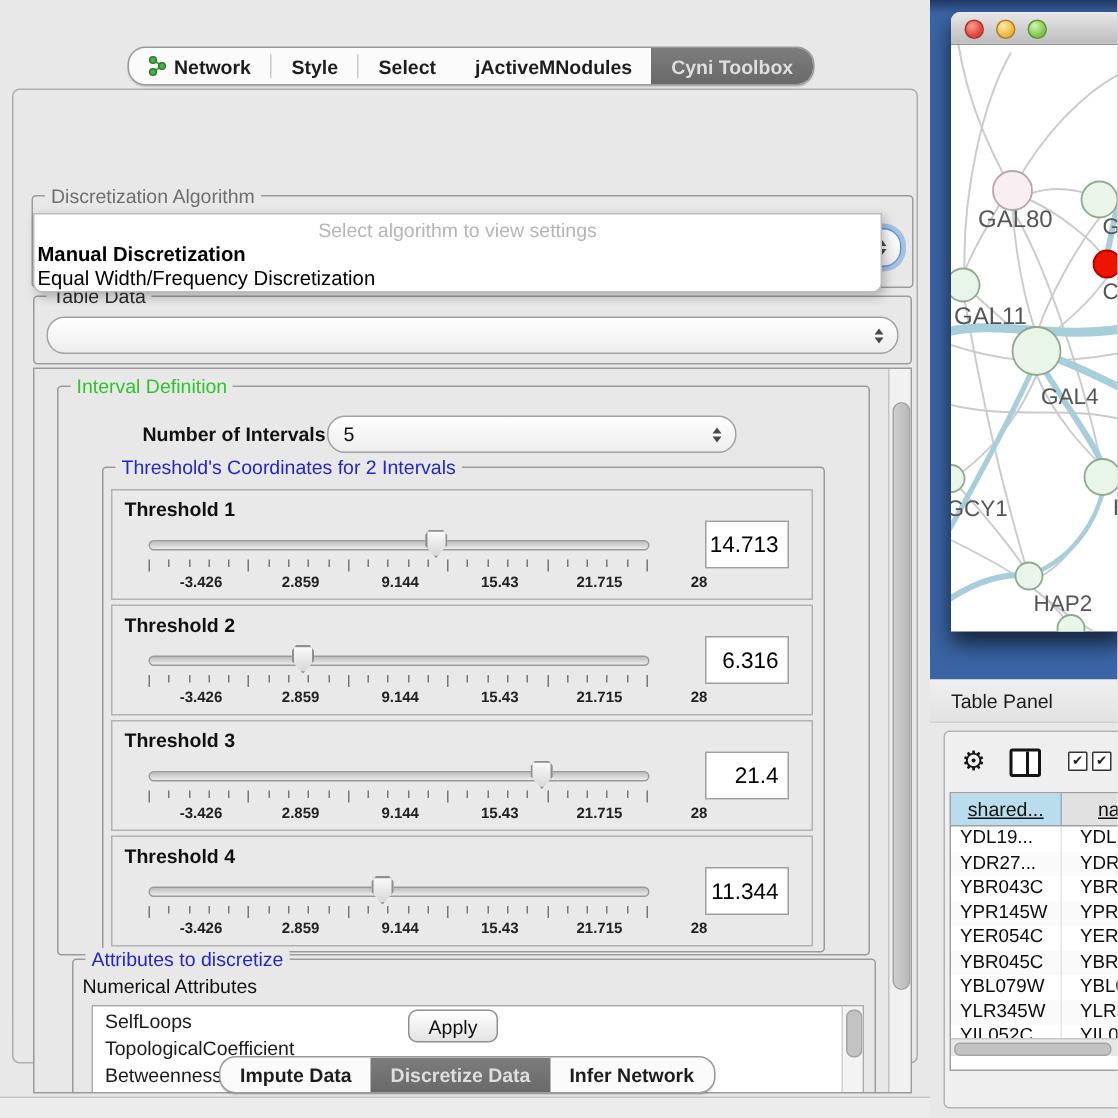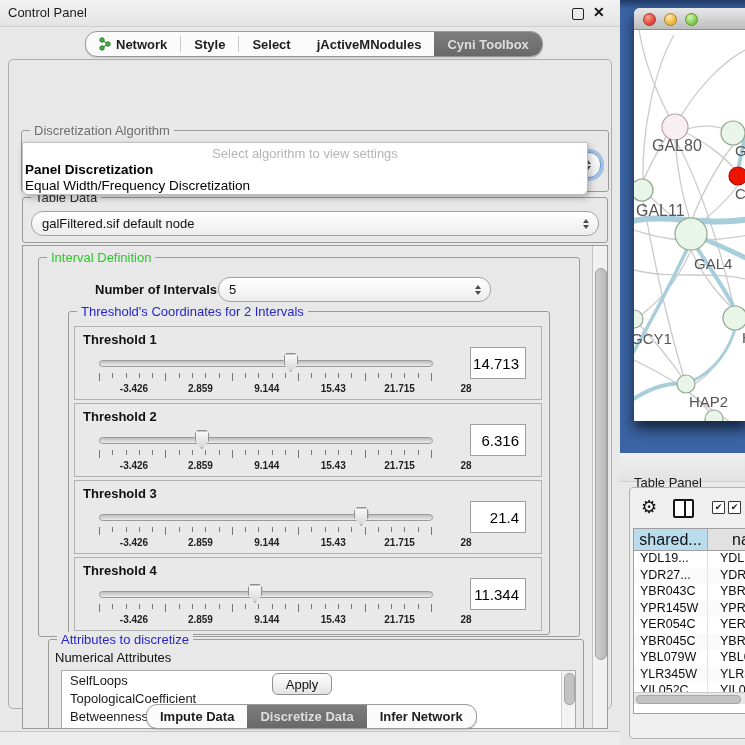--- a/index.html
+++ b/index.html
@@ -112,56 +112,51 @@
   .light{position:absolute;top:5px;width:13px;height:13px;border-radius:50%;box-sizing:border-box;}
   .light.red{left:9px;background:radial-gradient(circle at 35% 30%,#ff9e92,#dd4438 65%);border:1px solid #a5352c;}
   .light.yellow{left:30px;background:radial-gradient(circle at 35% 30%,#ffe9a8,#efb63e 65%);border:1px solid #ad8026;}
   .light.green{left:51px;background:radial-gradient(circle at 35% 30%,#d2f5b2,#7fc74c 65%);border:1px solid #5d9430;}
   .net-canvas{position:absolute;left:0;top:22px;}
   .net-label{font-family:"Liberation Sans",sans-serif;fill:#555;}
   
   .table-panel{position:absolute;left:620px;top:453px;width:125px;height:292px;background:#e8e8e8;}
   .tp-bar{position:absolute;left:0;top:0;width:100%;height:28px;
     background:linear-gradient(#efefef,#e2e2e2);border-bottom:1px solid #cfcfcf;}
-  .tp-bar span{position:absolute;left:14px;top:7px;font-size:13px;color:#1b1b1b;margin-top:15px;}
+  .tp-bar span{position:absolute;left:14px;top:7px;font-size:13px;color:#1b1b1b;}
   .tp-inner{position:absolute;left:9px;top:34px;width:130px;height:250px;
     background:#efefef;border:1px solid #b3b3b3;border-radius:4px;}
   .tp-toolbar{position:absolute;left:0;top:0;width:100%;height:38px;}
   .gear-ic{position:absolute;left:11px;top:8px;font-size:18px;color:#141414;}
   .cols-ic{position:absolute;left:43px;top:11px;width:17px;height:15px;border:2px solid #141414;
     border-radius:2px;background:#fff;}
   .cols-ic:before{content:"";position:absolute;left:50%;top:0;bottom:0;width:2px;background:#141414;}
   .cbx{position:absolute;top:13px;width:11px;height:11px;border:1.5px solid #333;background:#fff;
     font-size:9px;line-height:10px;text-align:center;color:#222;border-radius:1px;}
   .cbx.c1{left:82px;} .cbx.c2{left:98px;}
   .tp-table{position:absolute;left:3px;top:40px;width:133px;height:184px;
     border:1px solid #9f9f9f;background:#fff;overflow:hidden;}
   .tp-header{display:flex;height:21px;border-bottom:1px solid #9f9f9f;}
-  .hc{box-sizing:border-box;font-size:16px;color:#111;line-height:21px;}
+  .hc{box-sizing:border-box;font-size:13px;color:#111;line-height:21px;text-decoration:underline;}
   .hc1{width:74px;background:#b9ddec;border-right:1px solid #8fb3c4;text-align:center;}
   .hc2{flex:1;background:#e1e1e1;padding-left:24px;}
   .tp-row{display:flex;height:16.5px;font-size:12.5px;color:#0d0d0d;}
   .tc1{width:74px;padding-left:6px;box-sizing:border-box;border-right:1px solid #e4e4e4;white-space:nowrap;}
   .tc2{flex:1;padding-left:12px;white-space:nowrap;}
   .tp-hscroll{position:absolute;left:0;bottom:9px;width:100%;height:11px;
     background:#e7e7e7;border-top:1px solid #c9c9c9;}
   .tp-hthumb{position:absolute;left:2px;top:1.5px;width:103px;height:7px;
     background:#c2c2c2;border:1px solid #a6a6a6;border-radius:4px;}
 </style>
 </head>
 <body>
 
 <div class="root">
 
   <section class="control-panel">
-    <div class="titlebar">
-      <span class="title">Control Panel</span>
-      <span class="float-icon"></span>
-      <span class="close-icon">✕</span>
-    </div>
 
     <div class="tabstrip">
       <div class="tab">
         <span class="net-icon">
           <svg width="12" height="14" viewBox="0 0 12 14">
             <line x1="3" y1="3" x2="9" y2="7" stroke="#3e9e3e" stroke-width="1.2"></line>
             <line x1="3" y1="11" x2="9" y2="7" stroke="#3e9e3e" stroke-width="1.2"></line>
             <circle cx="3" cy="3" r="2.2" fill="#49b049" stroke="#2c7a2c"></circle>
             <circle cx="9" cy="7" r="2.2" fill="#49b049" stroke="#2c7a2c"></circle>
             <circle cx="3" cy="11" r="2.2" fill="#49b049" stroke="#2c7a2c"></circle>
@@ -192,29 +187,28 @@
       </div>
       <div class="combo disc-combo">
         <span class="stepper">
             <i class="up"></i>
             <i class="down"></i>
           </span>
       </div>
 
       <div class="popup">
         <div class="popup-hint">Select algorithm to view settings</div>
-        <div class="popup-item b">Panel Discretization</div>
+        <div class="popup-item b">Manual Discretization</div>
         <div class="popup-item r">Equal Width/Frequency Discretization</div>
       </div>
 
       <div class="group td-group">
         <span class="group-label dark">Table Data</span>
       </div>
       <div class="combo td-combo">
-        <span>galFiltered.sif default node</span>
         <span class="stepper">
             <i class="up"></i>
             <i class="down"></i>
           </span>
       </div>
 
       <div class="scrollpane">
         <div class="group interval-group">
           <span class="group-label green">Interval Definition</span>
           <span class="noi-label">Number of Intervals</span>

